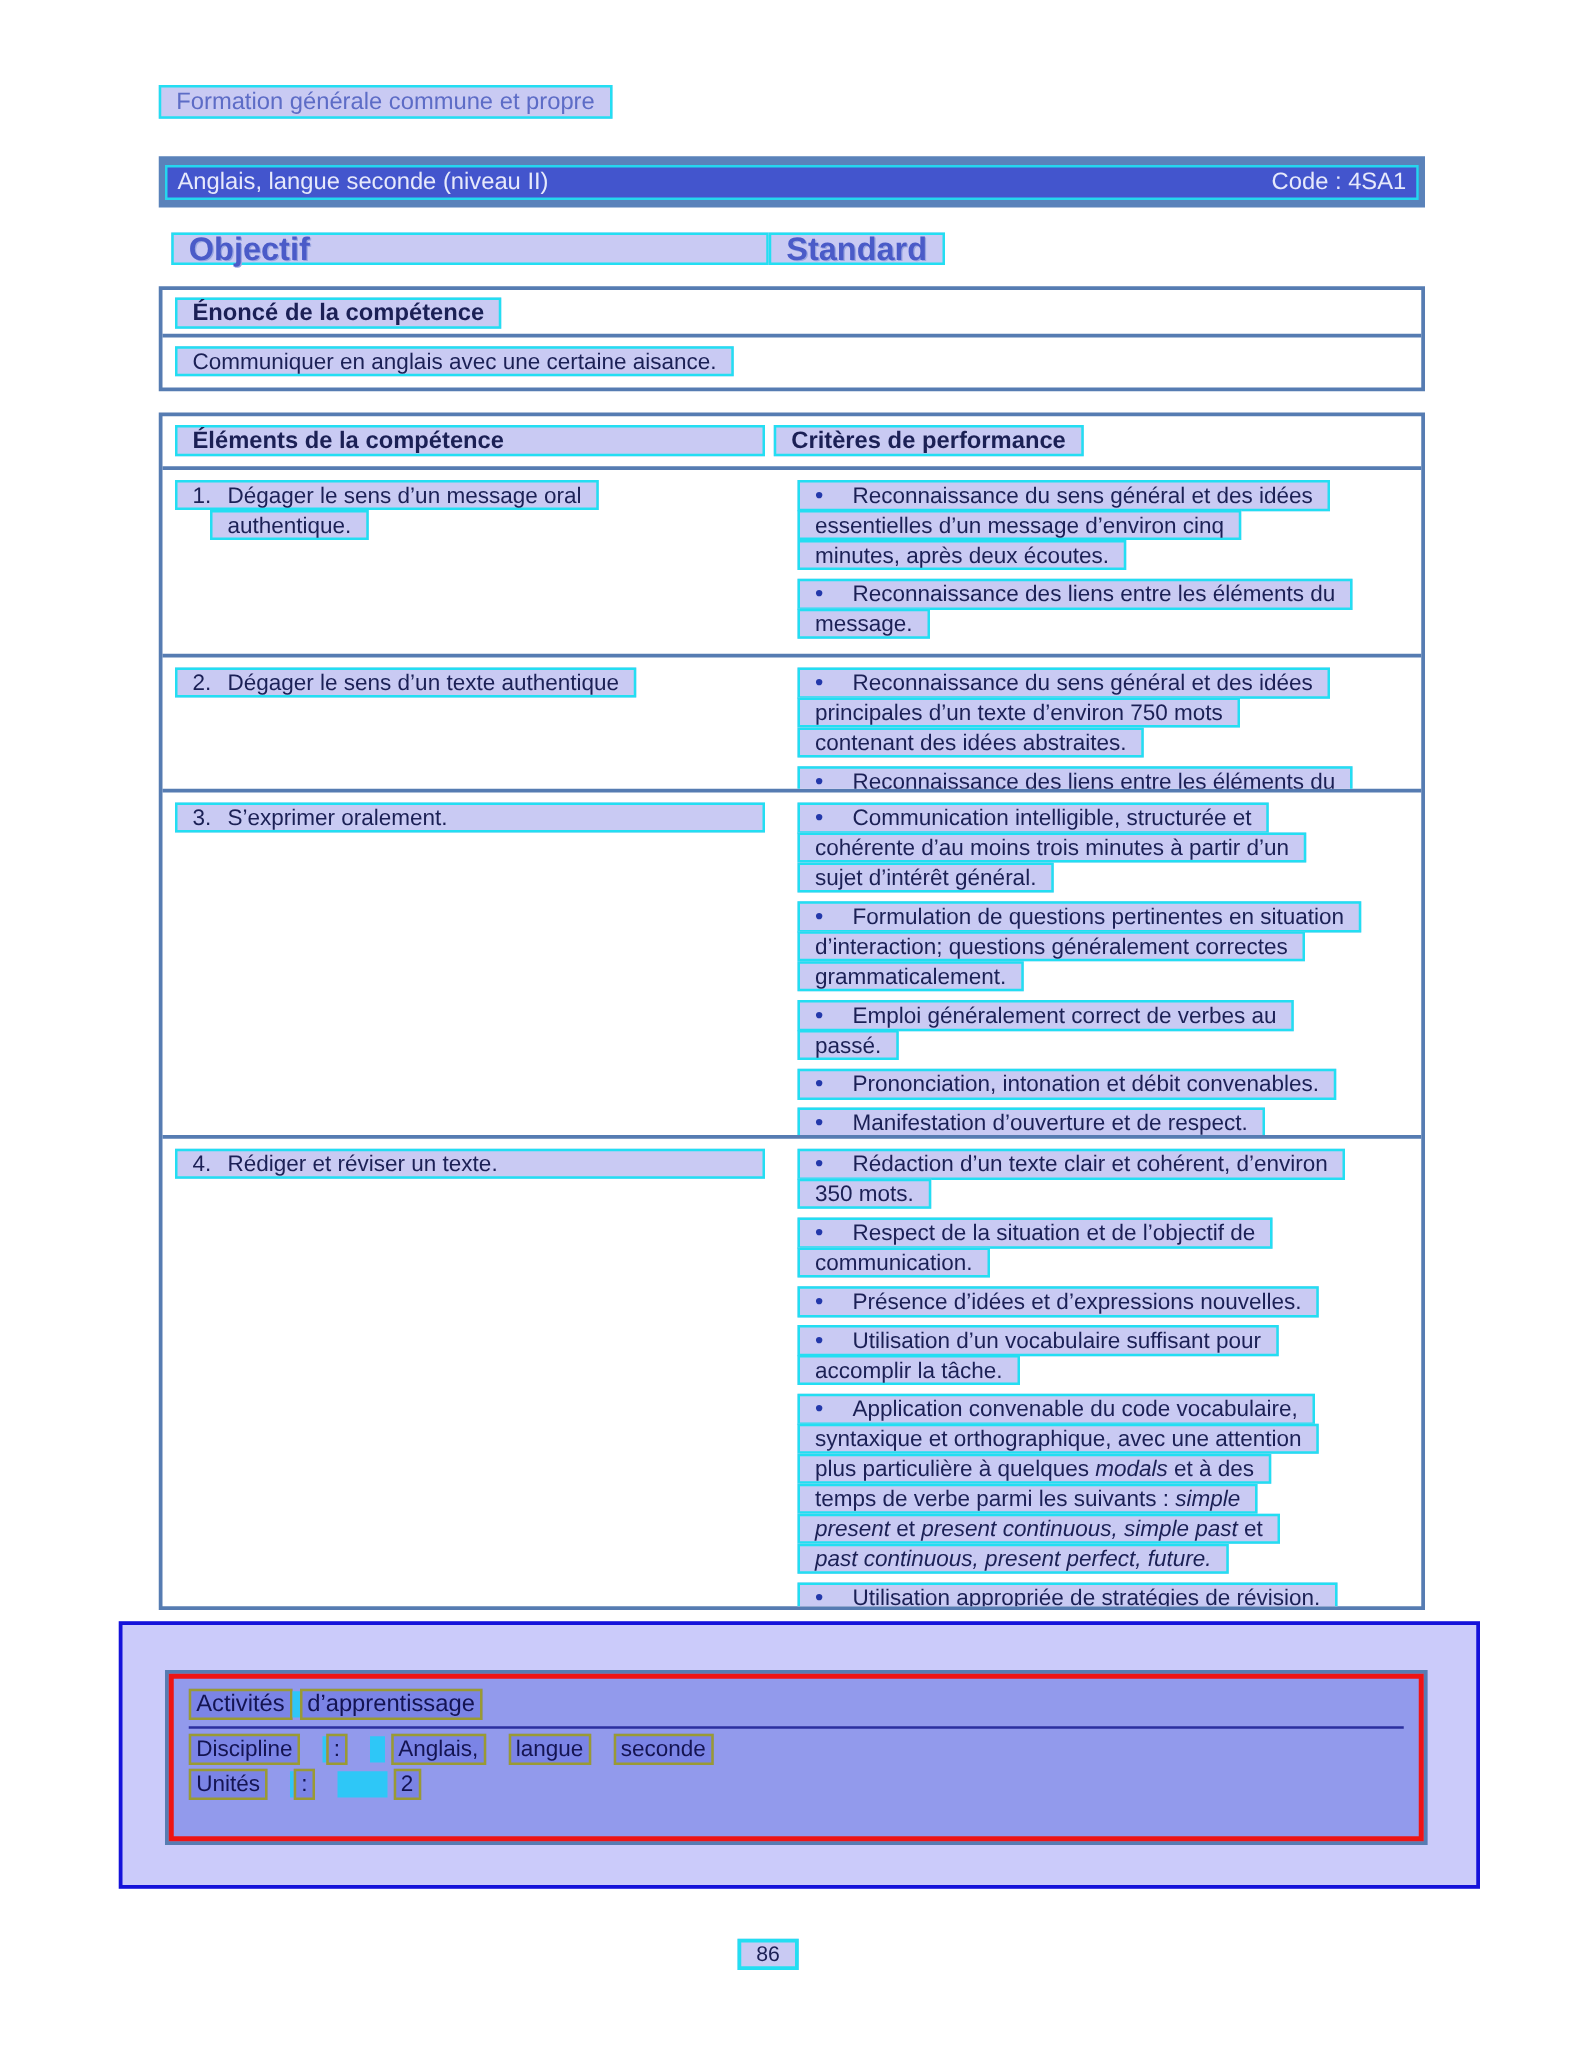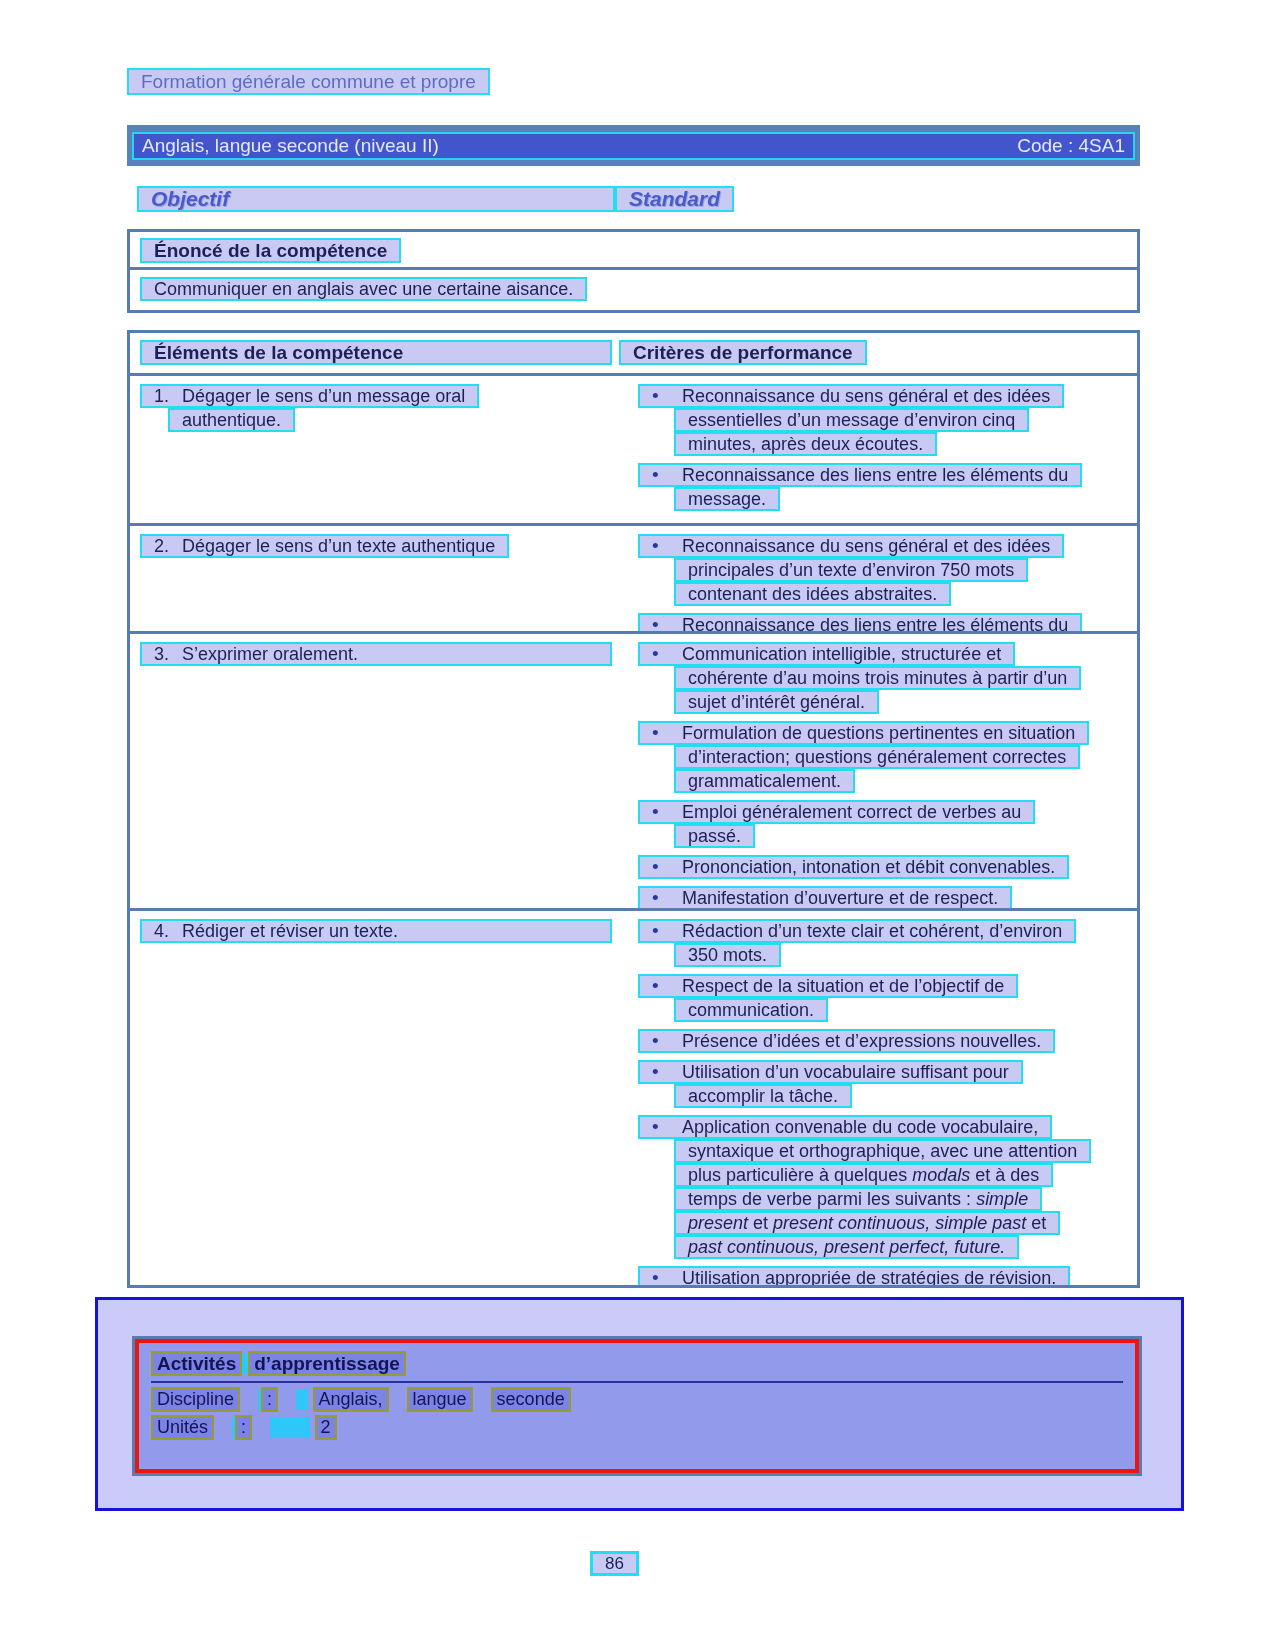--- a/index.html
+++ b/index.html
@@ -23,52 +23,52 @@
 
   
   .title-bar{position:absolute;left:127px;top:125px;width:1013px;height:41px;
              background:#5a82ba;display:flex;align-items:center;padding:0 5px}
   .band{flex:1;display:flex;justify-content:space-between;align-items:flex-end;
         background:#4355cd;border:2px solid #25d6ee;padding:1px 8px;
         color:#e6e9fb;font-size:19px;line-height:22px}
 
   
   .headings{position:absolute;left:137px;top:186px;display:flex}
-  .headings .hl{font-size:21px;line-height:22px;font-weight:bold;font-style:italic;
+  .headings .hl{font-size:26px;line-height:22px;font-weight:bold;
                 color:#4a5bc8;text-shadow:1px 1px 0 #9aa6e0}
   .h-obj{width:478px}
 
   
   .enonce{position:absolute;left:127px;top:229px;width:1013px;border:3px solid #567cb2}
   .enonce-h{height:38px;border-bottom:3px solid #567cb2;padding:6px 10px}
   .enonce-h .hl{font-size:19px;line-height:21px;font-weight:bold}
   .enonce-b{height:40px;padding:7px 10px}
 
   
   .ctable{position:absolute;left:127px;top:330px;width:1013px;border:3px solid #567cb2}
   .thead{height:40px;display:flex;padding:7px 0 0 10px}
   .thead .hl{font-size:19px;line-height:21px;font-weight:bold}
   .th1{width:479px}
   .trow{display:flex;border-top:3px solid #567cb2;padding:8px 0 0 10px;overflow:hidden}
   .r1{height:150px}.r2{height:108px}.r3{height:277px}.r4{height:377px}
   .cell-l{width:479px}
   .cell-r{flex:1;padding-left:19px}
   .cr{margin-bottom:7px}
-  .cl{margin-left:36px}
+  .cl{}
   .bdot{display:inline-block;width:30px;color:#2338aa;font-size:19px}
 
   
   .overlay{position:absolute;left:95px;top:1297px;width:1089px;height:214px;
            background:rgba(125,125,242,0.40);border:3px solid #1512da}
   .act-table{position:absolute;left:34px;top:36px;width:1010px;height:140px;
              border:3px solid #567cb2;background:#929aec}
   .act-red{position:absolute;left:0;top:0;right:0;bottom:0;border:4px solid #ee1414;
            padding:6px 12px}
   .act-title{height:34px;border-bottom:2px solid #2b2f9e;padding-top:2px}
-  .act-title .wb{font-size:19px;font-weight:bold}
+  .act-title .wb{font-size:19px;font-weight:normal}
   .wb{display:inline-block;background:#7b84e6;border:2px solid #9a9a33;
       padding:0 4px;color:#141452;font-size:18px;line-height:21px;vertical-align:middle}
   .csp{display:inline-block;background:#2ec7f7;height:21px;vertical-align:middle}
   .w3{width:3px}.w6{width:6px}.w12{width:12px}.w40{width:40px}
   .act-row{margin-top:4px;height:24px}
   .act-row .wb{margin-right:18px}
 
   
   .page-num{position:absolute;left:590px;top:1551px}
   .page-num .hl{font-size:17px;line-height:19px;border-width:3px}

